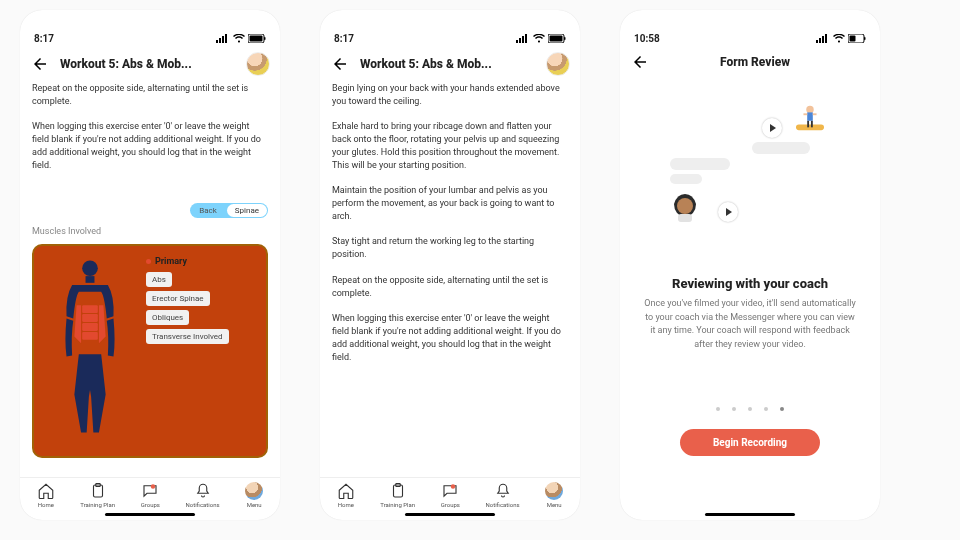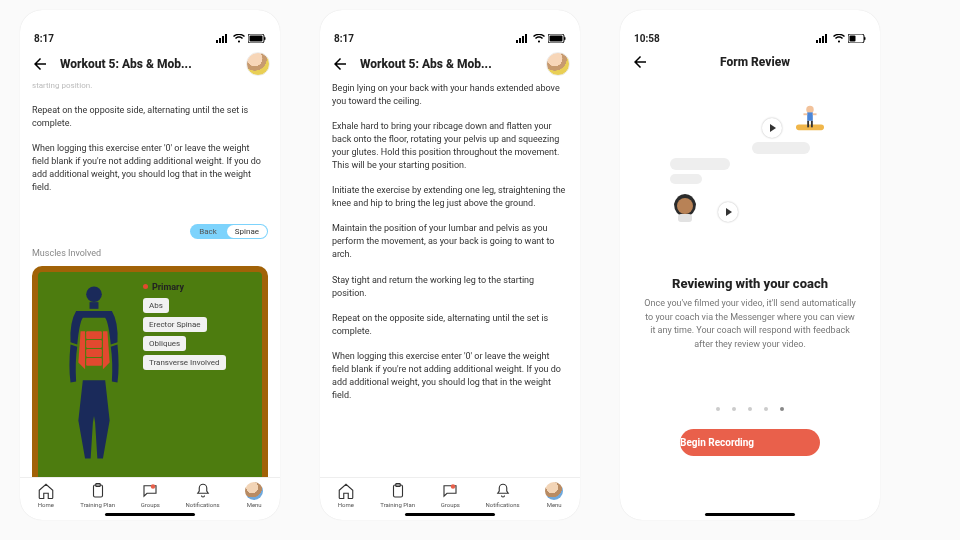--- a/index.html
+++ b/index.html
@@ -42,22 +42,22 @@
     display:flex; justify-content:space-between; align-items:center;
     margin-top:10px; margin-bottom:8px;
   }
   .section-head .label { color:#888; font-size:9px;margin-top:42px; }
   .toggle {
     display:flex; background:#7dd3fc; border-radius:11px; overflow:hidden;text-align:center;
   }
   .toggle span { padding:3px 9px; font-size:8px; color:#555; }
   .toggle span.active { background:#fff; color:#333; border-radius:11px; margin:1px; padding:2px 8px;}
   .card {
-    background:#4d7c0f; border:6px solid #a16207; border-radius:10px;
-    padding:10px; display:flex; gap:3px;
+    background:#c2410c; border:2px solid #a16207; border-radius:10px;
+    padding:10px; display:flex; gap:10px;
   }
   .body-svg { width:92px; height:190px; }
   .muscle-list .primary-label { font-weight:700; font-size:9px; margin-bottom:4px; display:flex; align-items:center; gap:4px;}
   .prim-dot { width:5px; height:5px; background:#e2492f; border-radius:50%; display:inline-block;}
   .muscle-list .chip {
     display:inline-block; background:#f1f1f1; border-radius:3px;
     padding:3px 6px; margin:2px 0; font-size:8px; color:#444;
   }
   .muscle-list div.row { display:block; }
   
@@ -89,21 +89,21 @@
   .person1 { position:absolute; top:6px; right:36px; width:28px; height:28px; }
   .person2 { position:absolute; top:92px; left:28px; width:34px; height:34px; }
   .review-title { font-weight:800; font-size:13px; margin:8px 0 6px 0;}
   .review-desc { color:#777; font-size:9px; line-height:1.5; padding:0 4px;}
   .dots { display:flex; gap:12px; justify-content:center; margin-top:56px;}
   .dot { width:4px; height:4px; border-radius:50%; background:#ccc; }
   .dot.active { background:#888; }
   .cta {
     margin:18px auto 16px auto; width:140px; padding:8px 0;
     background:#e9604b; color:#fff; font-weight:700; font-size:10px;
-    border-radius:20px; text-align:left;
+    border-radius:20px; text-align:center;
   }
 </style>
 </head>
 <body>
 
 <div class="phone">
   <div class="statusbar">
     <span>8:17</span>
     <span class="status-right">
       <svg width="14" height="9" viewBox="0 0 14 9">
@@ -125,21 +125,20 @@
   <div class="navbar">
     <div class="back-arrow">
       <svg width="18" height="18" viewBox="0 0 24 24">
           <path d="M20 11H7.8l5.6-5.6L12 4l-8 8 8 8 1.4-1.4L7.8 13H20z" fill="#000"></path>
         </svg>
     </div>
     <div class="title">Workout 5: Abs &amp; Mob...</div>
     <div class="avatar"></div>
   </div>
   <div class="content">
-    <div class="para" style="color:#bbb; font-size:8px; margin-top:-2px;">starting position.</div>
     <div class="para">Repeat on the opposite side, alternating until the set is complete.</div>
     <div class="para">When logging this exercise enter '0' or leave the weight field blank if you're not adding additional weight. If you do add additional weight, you should log that in the weight field.</div>
 
     <div class="section-head">
       <span class="label">Muscles Involved</span>
       <div class="toggle">
         <span>Back</span>
         <span class="active">Spinae</span>
       </div>
     </div>
@@ -236,21 +235,20 @@
       <svg width="18" height="18" viewBox="0 0 24 24">
           <path d="M20 11H7.8l5.6-5.6L12 4l-8 8 8 8 1.4-1.4L7.8 13H20z" fill="#000"></path>
         </svg>
     </div>
     <div class="title">Workout 5: Abs &amp; Mob...</div>
     <div class="avatar"></div>
   </div>
   <div class="content">
     <div class="para">Begin lying on your back with your hands extended above you toward the ceiling.</div>
     <div class="para">Exhale hard to bring your ribcage down and flatten your back onto the floor, rotating your pelvis up and squeezing your glutes. Hold this position throughout the movement. This will be your starting position.</div>
-    <div class="para">Initiate the exercise by extending one leg, straightening the knee and hip to bring the leg just above the ground.</div>
     <div class="para">Maintain the position of your lumbar and pelvis as you perform the movement, as your back is going to want to arch.</div>
     <div class="para">Stay tight and return the working leg to the starting position.</div>
     <div class="para">Repeat on the opposite side, alternating until the set is complete.</div>
     <div class="para">When logging this exercise enter '0' or leave the weight field blank if you're not adding additional weight. If you do add additional weight, you should log that in the weight field.</div>
   </div>
 
   <div class="tabbar">
     <div class="tab">
       <svg viewBox="0 0 24 24">
           <path d="M3 11l9-8 9 8v10a1 1 0 0 1-1 1h-5v-7h-6v7H4a1 1 0 0 1-1-1z" fill="none" stroke="#333" stroke-width="1.5"></path>

